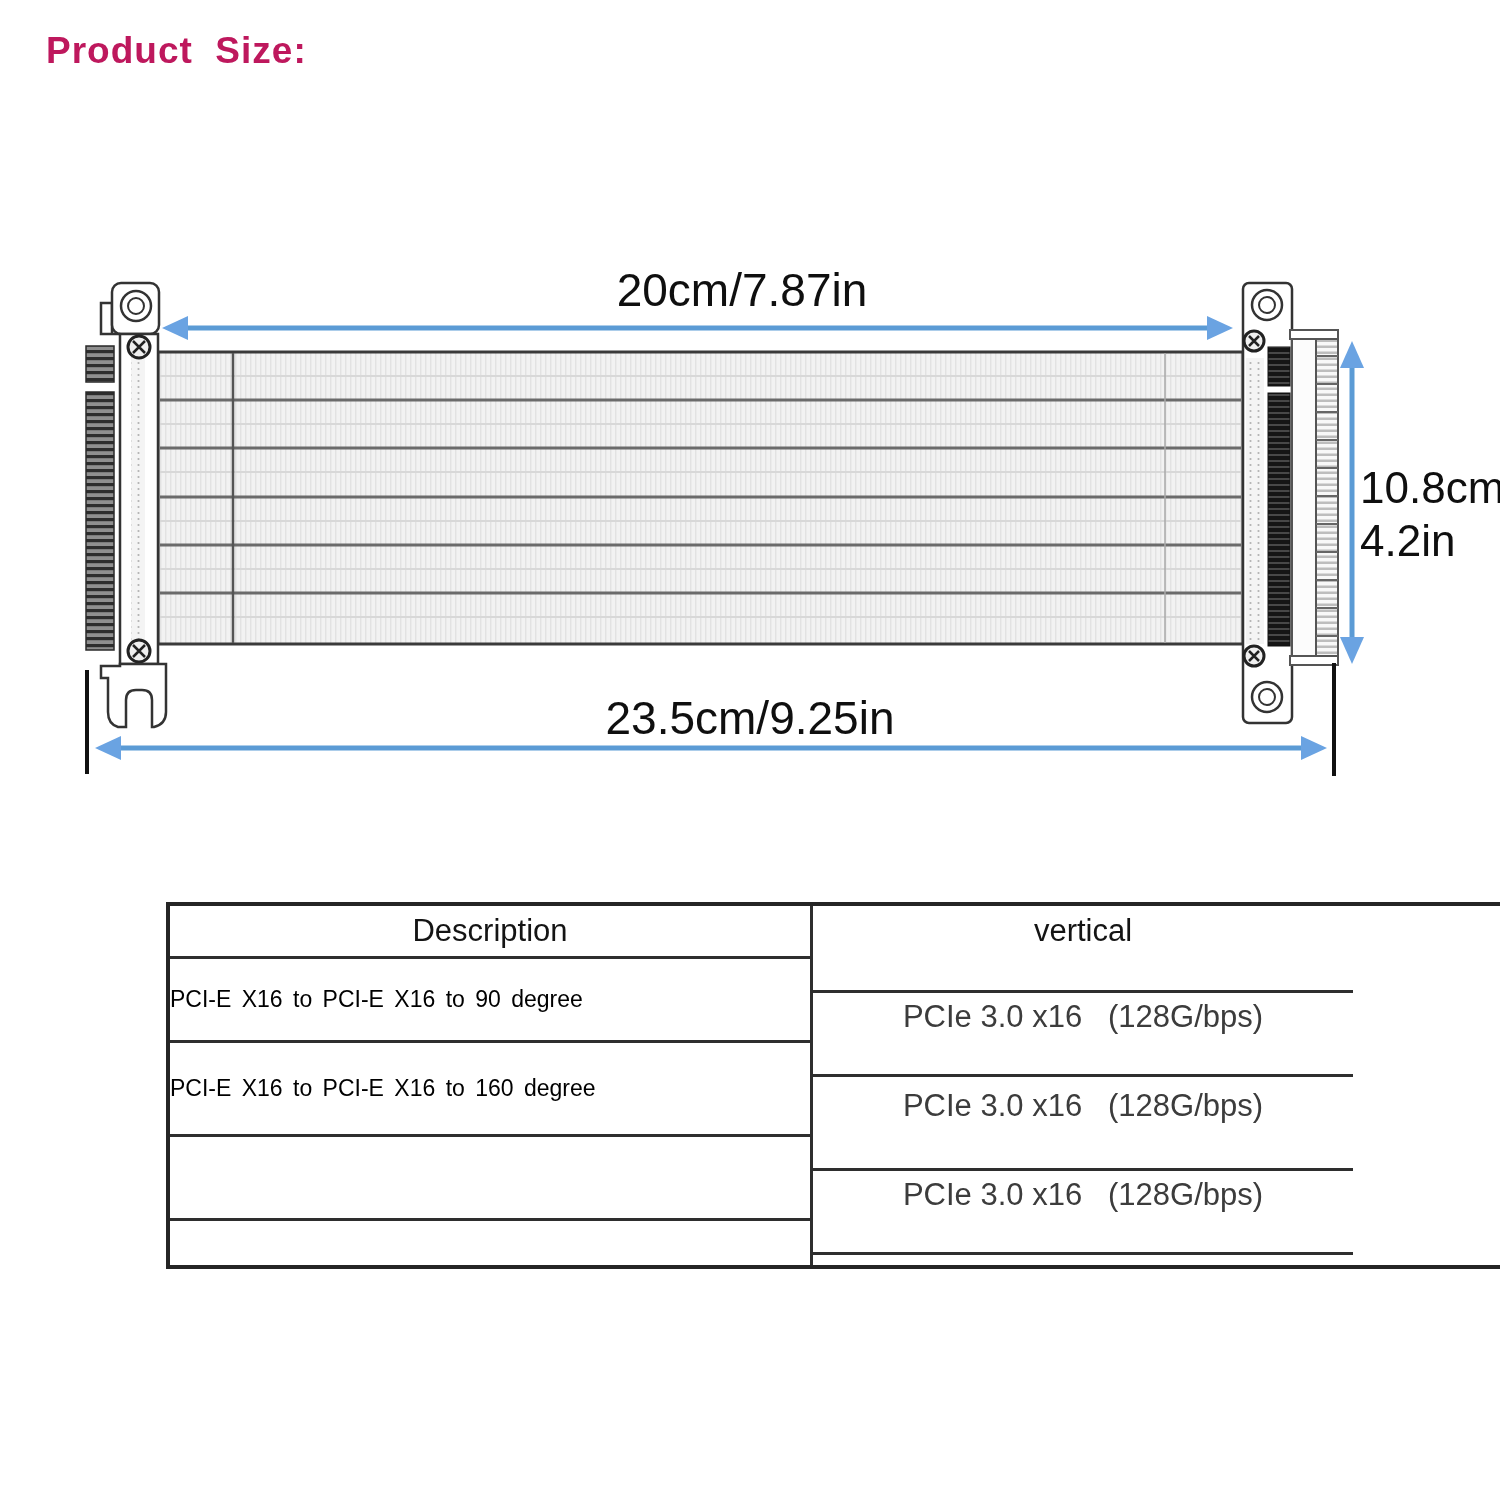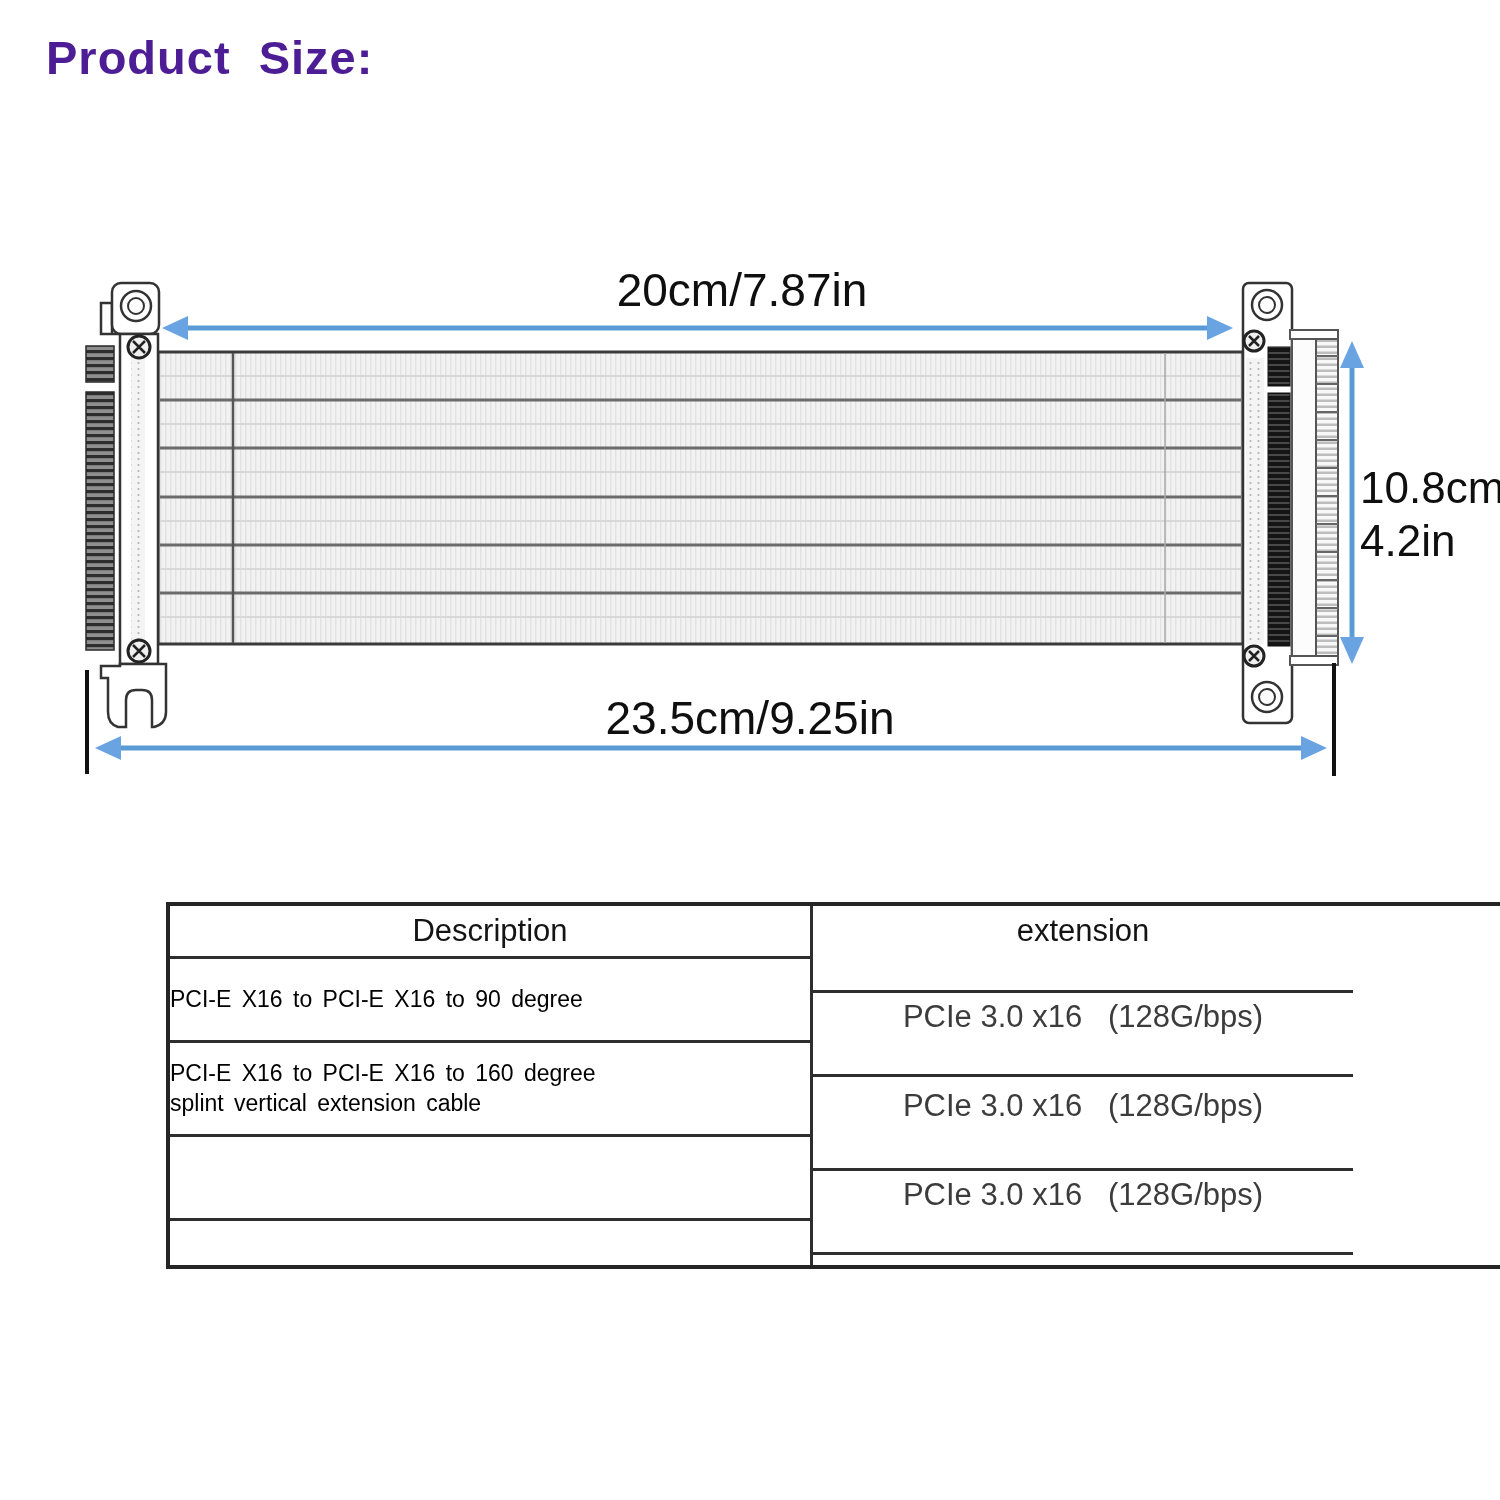--- a/index.html
+++ b/index.html
@@ -1,19 +1,19 @@
 <!DOCTYPE html>
 <html><head>
 <meta charset="utf-8">
 <style>
   html,body{margin:0;padding:0;background:#ffffff;}
   .canvas{position:relative;width:1500px;height:1500px;background:#ffffff;overflow:hidden;
           font-family:"Liberation Sans", sans-serif;}
-  .page-title{position:absolute;left:46px;top:30px;font-size:47px;font-weight:bold;
-              color:#4c1d95;letter-spacing:1px;white-space:pre;}
+  .page-title{position:absolute;left:46px;top:30px;font-size:37px;font-weight:bold;
+              color:#be185d;letter-spacing:1px;white-space:pre;}
   svg text{font-family:"Liberation Sans", sans-serif;}
 
   
   .spec-table{position:absolute;left:166px;top:902px;width:1368px;
               display:grid;grid-template-columns:643px 540px;
               grid-template-rows:50px 84px 94px 84px 47px;
               border:4px solid #252525;box-sizing:border-box;background:#fff;}
   .cell{box-sizing:border-box;display:flex;flex-direction:column;justify-content:center;
         border-top:3px solid #2e2e2e;overflow:hidden;}
   .cell.first{border-top:none;}
@@ -161,33 +161,32 @@
       <polygon points="1327,748 1301,736 1301,760" fill="#6aa3e2"></polygon>
     </g>
     <text x="750" y="734" text-anchor="middle" font-size="46" fill="#0f0f0f">23.5cm/9.25in</text>
   </svg>
 
   <div class="spec-table">
     <div class="cell colA hdr first">
       <span>Description</span>
     </div>
     <div class="cell hdr first">
-      <span>extension</span>
+      <span>vertical</span>
     </div>
 
     <div class="cell colA desc">
       <div>PCI-E X16 to PCI-E X16 to 90 degree</div>
     </div>
     <div class="cell bw">
       <span>PCIe 3.0 x16   (128G/bps)</span>
     </div>
 
     <div class="cell colA desc">
       <div>PCI-E X16 to PCI-E X16 to 160 degree</div>
-      <div>splint vertical extension cable</div>
     </div>
     <div class="cell bw">
       <span>PCIe 3.0 x16   (128G/bps)</span>
     </div>
 
     <div class="cell colA desc">
     </div>
     <div class="cell bw">
       <span>PCIe 3.0 x16   (128G/bps)</span>
     </div>

